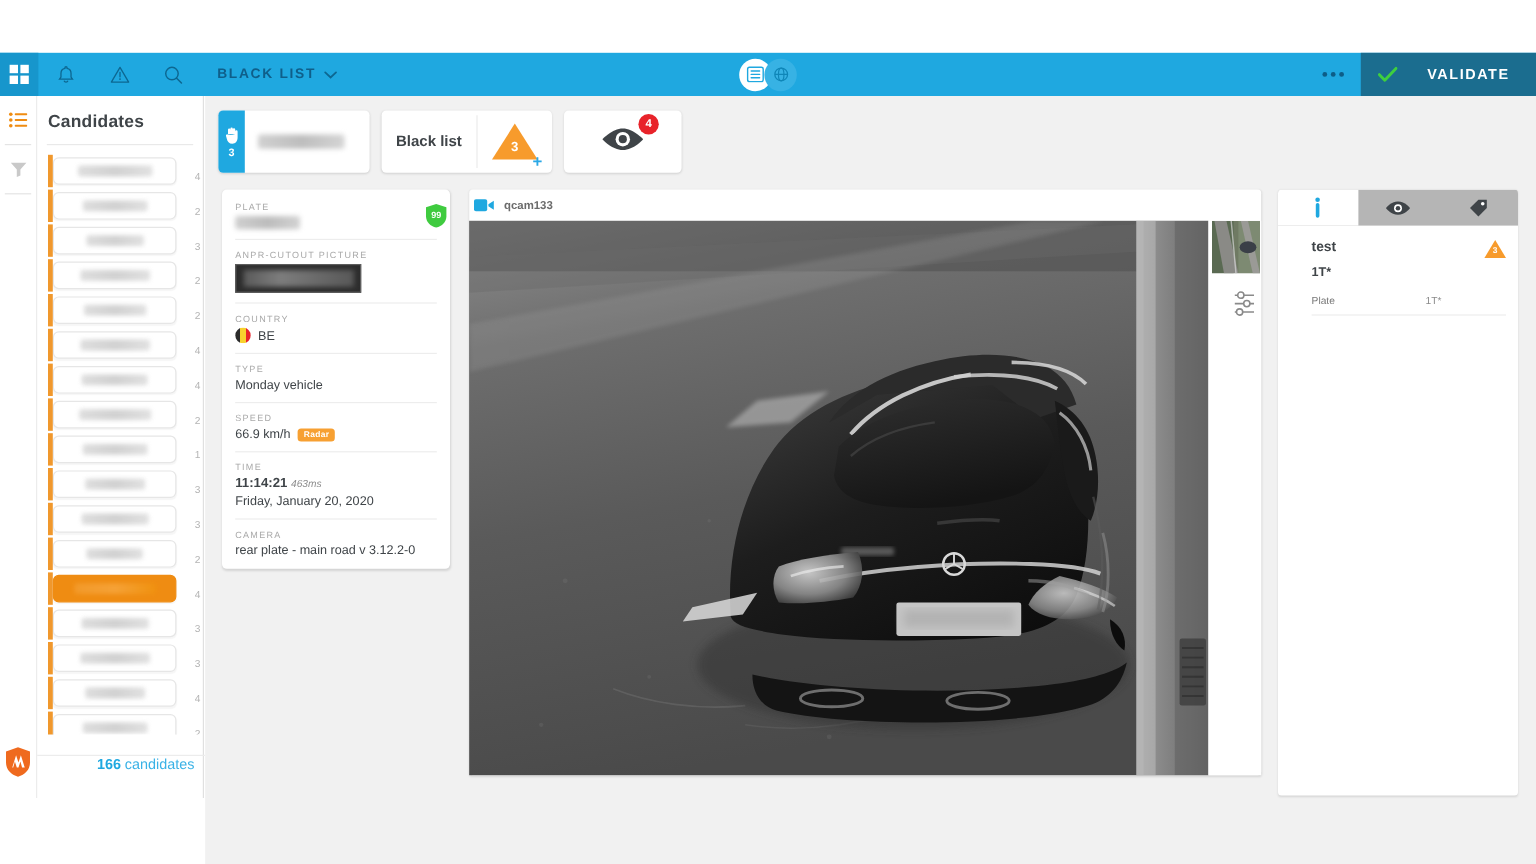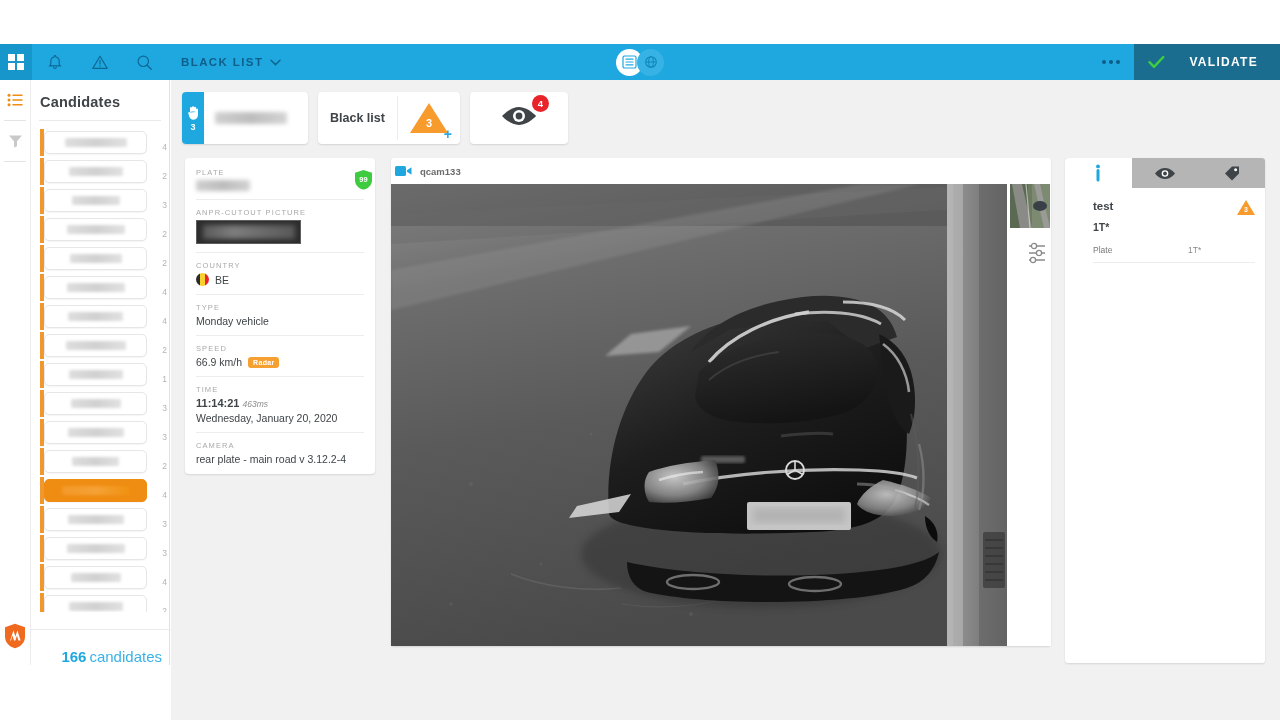--- a/index.html
+++ b/index.html
@@ -37,21 +37,21 @@
   .cand-title { font-size: 14.5px; font-weight: bold; color: #3f4448; padding: 14px 0 10px 9px; letter-spacing: .2px; }
   .cand-rule { height: 1px; background: #e9e9e9; margin: 0 8px; }
   .cand-list { position: absolute; left: 0; top: 48px; width: 140px; height: 484px; overflow: hidden; }
   .crow { position: relative; height: 29px; display: flex; align-items: center; }
   .cbar { position: absolute; left: 9px; top: 1px; width: 4px; height: 27px; background: #f0982d; }
   .cpill { margin-left: 13px; width: 103px; height: 23px; border: 1px solid #e6e6e6; border-radius: 5px; background: #fff; display: flex; align-items: center; justify-content: center; box-shadow: 0 1px 1px rgba(0,0,0,.04); }
   .cpill.sel { background: #ef8c12; border-color: #ef8c12; }
   .credact { height: 9px; border-radius: 2px; background: linear-gradient(90deg,#d8d8d8,#c9c9c9,#dcdcdc); filter: blur(1.6px); opacity: .85; }
   .cpill.sel .credact { background: linear-gradient(90deg,#f39b2c,#f6a43a,#f0920f); opacity: .9; }
   .ccount { position: absolute; right: 4px; top: 14px; font-size: 8.5px; color: #b4b4b4; }
-  .cand-foot { position: absolute; left: 0; bottom: 0; width: 140px; height: 36px; border-top: 1px solid #ececec; display: flex; align-items: flex-end; justify-content: flex-end; padding-right: 9px; gap: 3px; font-size: 15px; }
+  .cand-foot { position: absolute; left: 0; bottom: 0; width: 140px; height: 36px; border-top: 1px solid #ececec; display: flex; align-items: flex-start; justify-content: flex-end; padding-right: 9px; gap: 3px; font-size: 12px; }
   .cf-n { color: #1fa8e0; font-weight: bold; }
   .cf-l { color: #3ab2e6; }
 
   
   .ws { position: absolute; left: 171px; top: 80px; right: 0; bottom: 0; background: #f1f1f1; }
 
   
   .tabs { position: absolute; left: 11px; top: 12px; display: flex; gap: 10px; }
   .tab { height: 52px; background: #fff; border-radius: 4px; box-shadow: 0 1px 2px rgba(0,0,0,.13); display: flex; align-items: center; position: relative; }
   .tab-a { width: 126px; }
@@ -404,25 +404,25 @@
         <span class="d-val">66.9 km/h</span>
         <span class="radar">Radar</span>
       </div>
 
       <div class="d-sep"></div>
       <div class="d-lab">TIME</div>
       <div class="time-big">
         <span>11:14:21</span>
         <span class="time-ms">463ms</span>
       </div>
-      <div class="d-val" style="margin-top:3px">Wednesday, January 20, 2020</div>
+      <div class="d-val" style="margin-top:3px">Friday, January 20, 2020</div>
 
       <div class="d-sep"></div>
       <div class="d-lab">CAMERA</div>
-      <div class="d-val">rear plate - main road v 3.12.2-4</div>
+      <div class="d-val">rear plate - main road v 3.12.2-0</div>
     </div>
 
     <div class="viewer">
       <div class="v-head">
         <svg width="17" height="12" viewBox="0 0 17 12">
             <rect x="0" y="1" width="11" height="10" rx="1.6" fill="#1fa8e0"></rect>
             <path d="M12 5.2 16.5 2.2v7.6L12 6.8z" fill="#1fa8e0"></path>
           </svg>
         <span class="v-cam">qcam133</span>
       </div>

